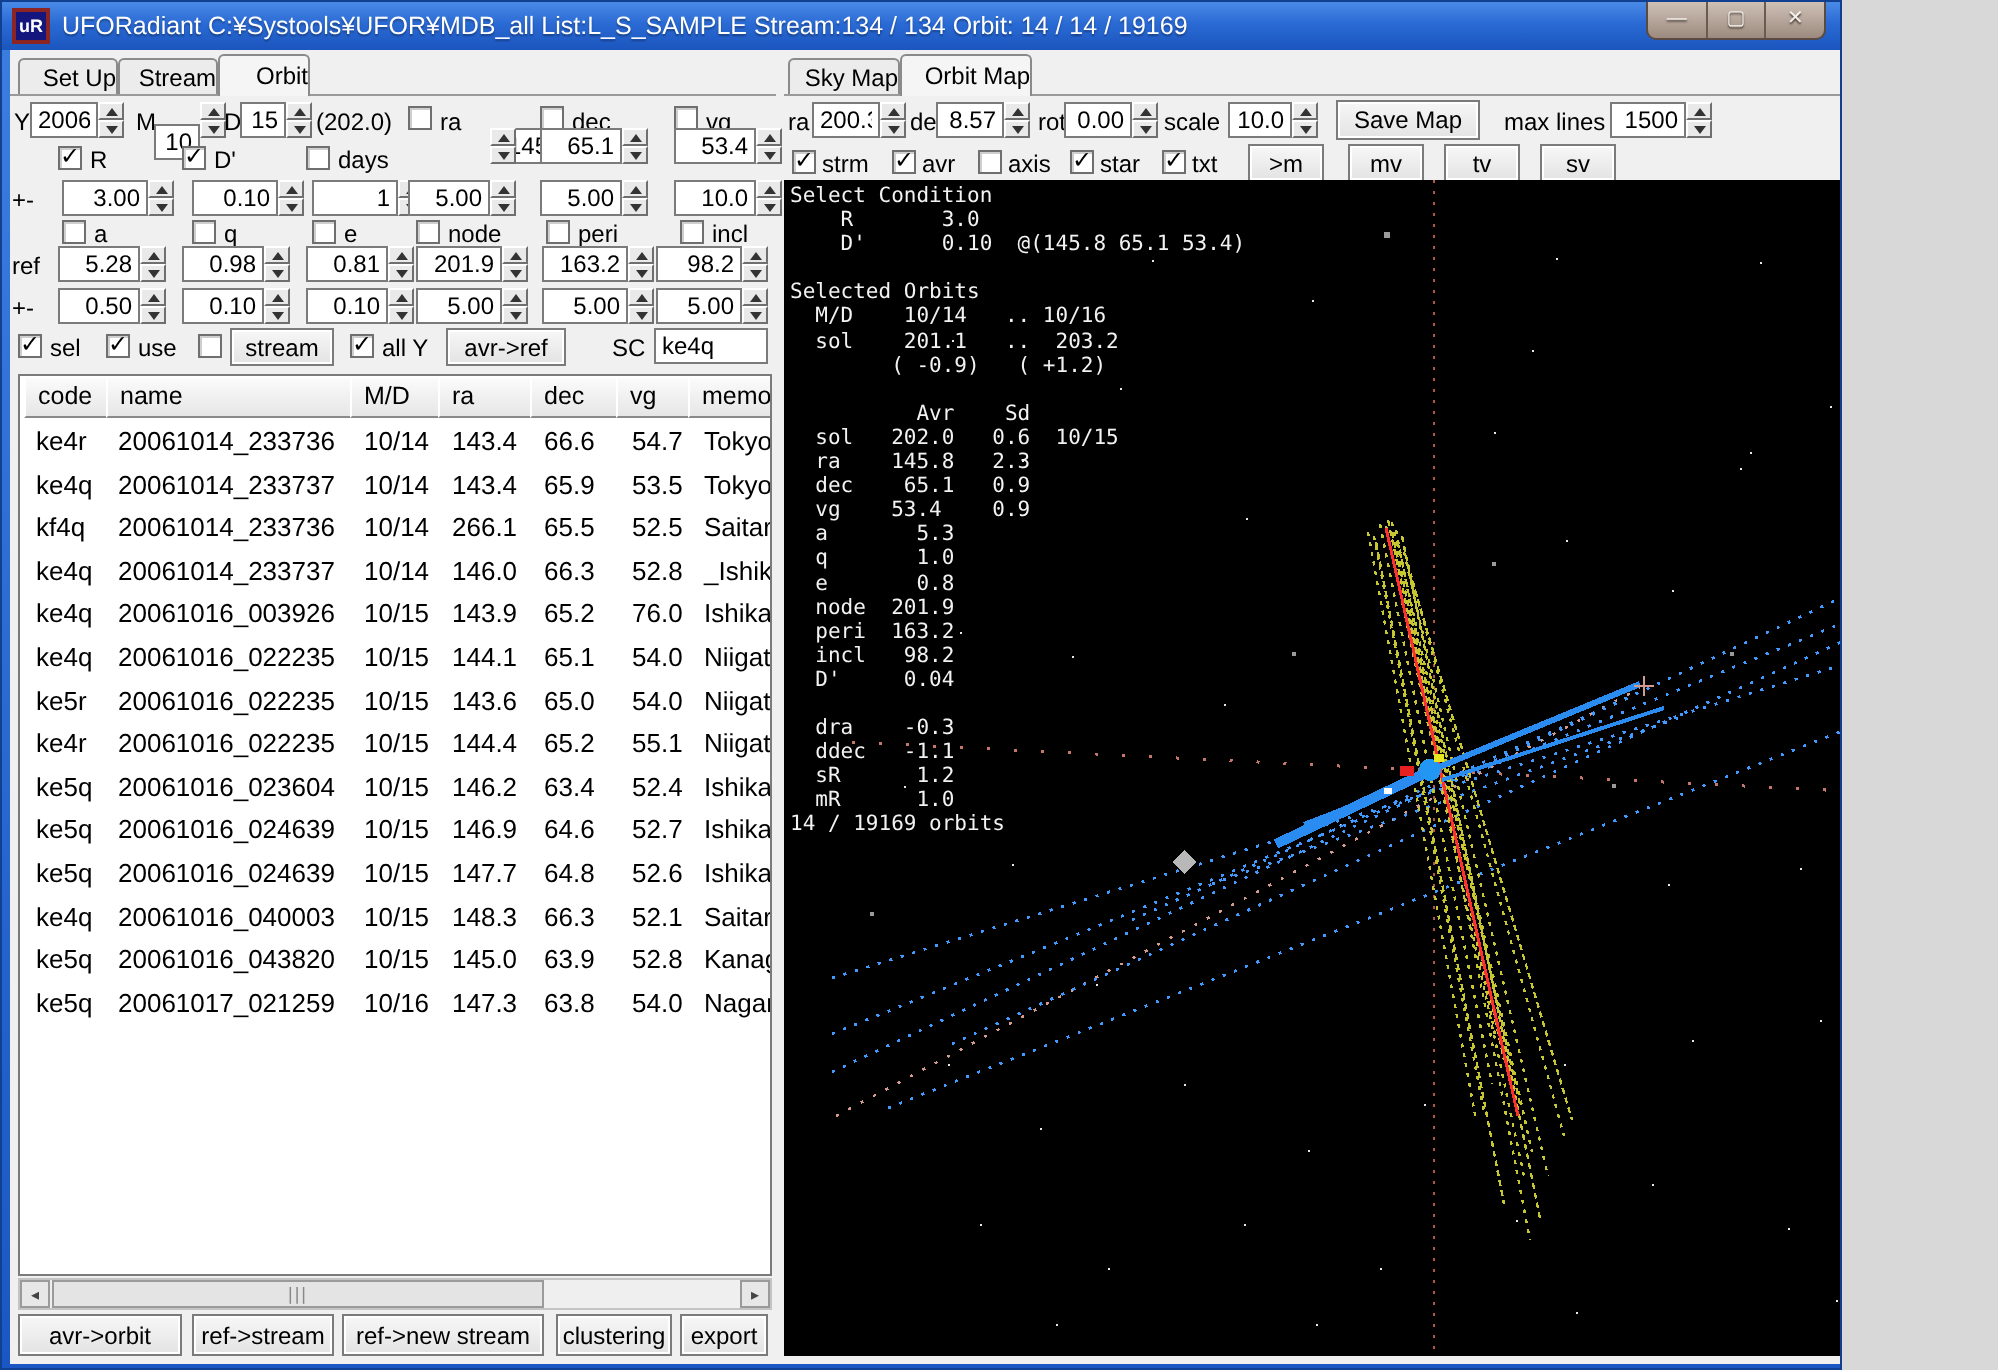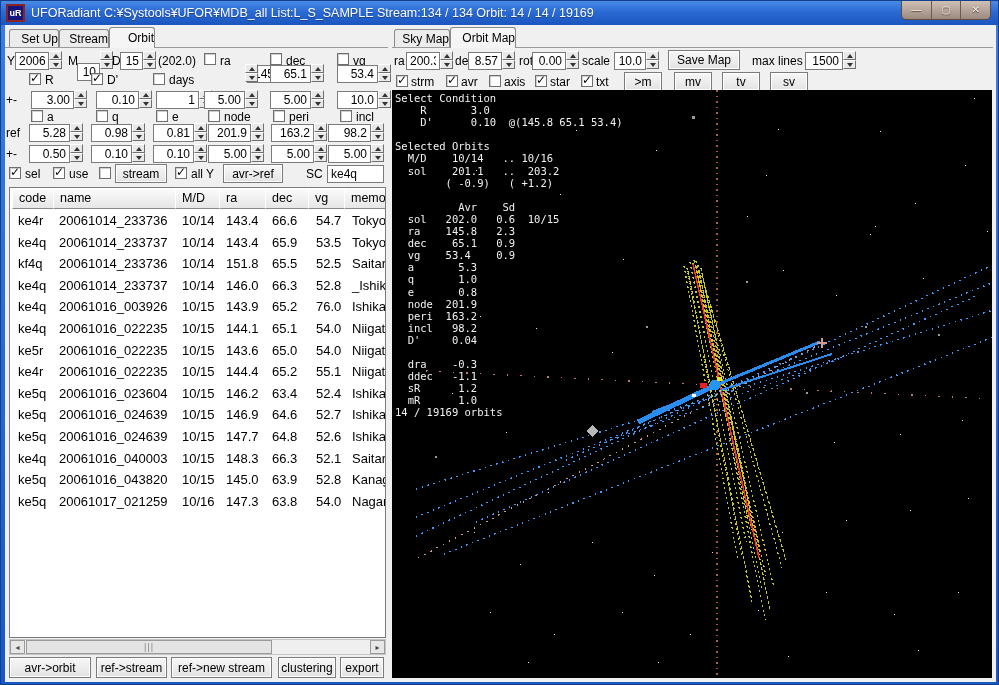--- a/index.html
+++ b/index.html
@@ -1,17 +1,17 @@
 <!DOCTYPE html>
 <html><head>
 <meta charset="utf-8">
 <style>
   html,body{margin:0;padding:0;background:#d8d8d8;}
   *{box-sizing:border-box;}
-  #window{position:relative;width:999px;height:685px;background:linear-gradient(180deg,#3c7ee0,#1a57c2);
+  #window{position:relative;width:921px;height:685px;background:linear-gradient(180deg,#3c7ee0,#1a57c2);
     font-family:"Liberation Sans",sans-serif;overflow:hidden;border:1px solid #10408f;}
   
   .titlebar{position:absolute;left:0;top:0;width:100%;height:24px;
     background:linear-gradient(180deg,#4a8ae6 0%,#2a6ad4 45%,#1b55be 100%);}
   .app-icon{position:absolute;left:5px;top:3px;width:19px;height:18px;background:#15157e;
     border:2px solid #8c2424;color:#fff;font:bold 9px "Liberation Sans",sans-serif;
     text-align:center;line-height:14px;}
   .title-text{position:absolute;left:30px;top:0;height:24px;line-height:24px;color:#fff;
     font-size:12.5px;white-space:nowrap;text-shadow:0 1px 1px rgba(0,0,0,.35);}
   .win-buttons{position:absolute;right:7px;top:0;width:90px;height:19px;display:flex;
@@ -290,21 +290,21 @@
               <span class="tcell c2">10/14</span>
               <span class="tcell c3">143.4</span>
               <span class="tcell c4">65.9</span>
               <span class="tcell c5">53.5</span>
               <span class="tcell c6">Tokyo</span>
             </div>
             <div class="trow">
               <span class="tcell c0">kf4q</span>
               <span class="tcell c1">20061014_233736</span>
               <span class="tcell c2">10/14</span>
-              <span class="tcell c3">151.8</span>
+              <span class="tcell c3">266.1</span>
               <span class="tcell c4">65.5</span>
               <span class="tcell c5">52.5</span>
               <span class="tcell c6">Saitar</span>
             </div>
             <div class="trow">
               <span class="tcell c0">ke4q</span>
               <span class="tcell c1">20061014_233737</span>
               <span class="tcell c2">10/14</span>
               <span class="tcell c3">146.0</span>
               <span class="tcell c4">66.3</span>

